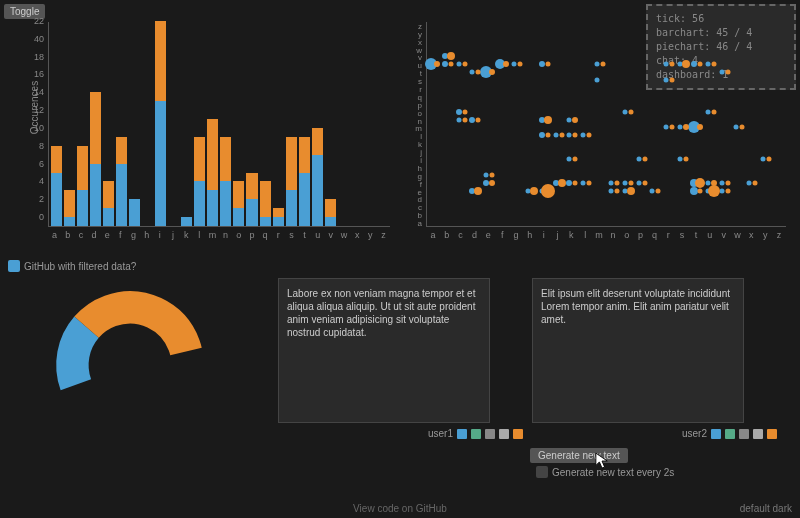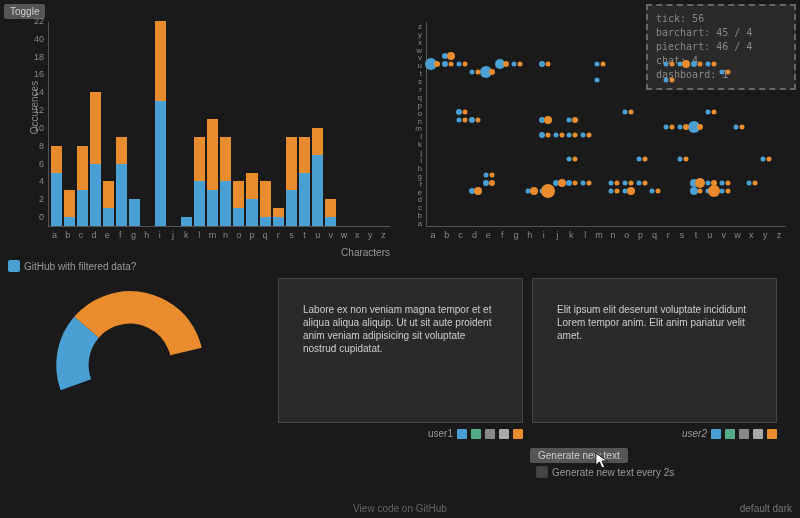--- a/index.html
+++ b/index.html
@@ -179,44 +179,44 @@
     top: 185px; left: 0;
     width: 180px;
     text-align: center;
     font-size: 10px;
   }
 
   
   .chat {
     position: absolute;
     top: 278px;
-    width: 245px;
+    width: 212px;
     height: 145px;
     background: #2a2a2a;
     border: 1px solid #444;
-    padding: 24px;
+    padding: 8px;
     font-size: 10px;
     color: #ccc;
     line-height: 1.3;
     resize: both;
   }
   .chat1 { left: 278px; }
   .chat2 { left: 532px; }
   .chatbar {
     position: absolute;
     top: 428px;
     width: 245px;
     display: flex;
     justify-content: flex-end;
     align-items: center;
     gap: 4px;
     font-size: 10px;
   }
   .chatbar1 { left: 278px; }
-  .chatbar2 { left: 532px; font-style: italic; }
+  .chatbar2 { left: 532px; }
   .sw { width: 10px; height: 10px; display: inline-block; border-radius: 1px; }
   .sw-b { background: #4a9fd4; }
   .sw-g1 { background: #5a8; }
   .sw-g2 { background: #888; }
   .sw-g3 { background: #aaa; }
   .sw-o { background: #e88c2e; }
 
   
   .gen-btn {
     position: absolute;
@@ -416,21 +416,20 @@
       <div class="bc-xl">r</div>
       <div class="bc-xl">s</div>
       <div class="bc-xl">t</div>
       <div class="bc-xl">u</div>
       <div class="bc-xl">v</div>
       <div class="bc-xl">w</div>
       <div class="bc-xl">x</div>
       <div class="bc-xl">y</div>
       <div class="bc-xl">z</div>
     </div>
-  <div class="bc-xlabel">Characters</div>
 </div>
 
 <div class="scatter">
   <div class="sc-ylabels" id="sc-ylabels">
       <div class="sc-yl" style="bottom: 3.94231px;">a</div>
       <div class="sc-yl" style="bottom: 11.8269px;">b</div>
       <div class="sc-yl" style="bottom: 19.7115px;">c</div>
       <div class="sc-yl" style="bottom: 27.5962px;">d</div>
       <div class="sc-yl" style="bottom: 35.4808px;">e</div>
       <div class="sc-yl" style="bottom: 43.3654px;">f</div>

